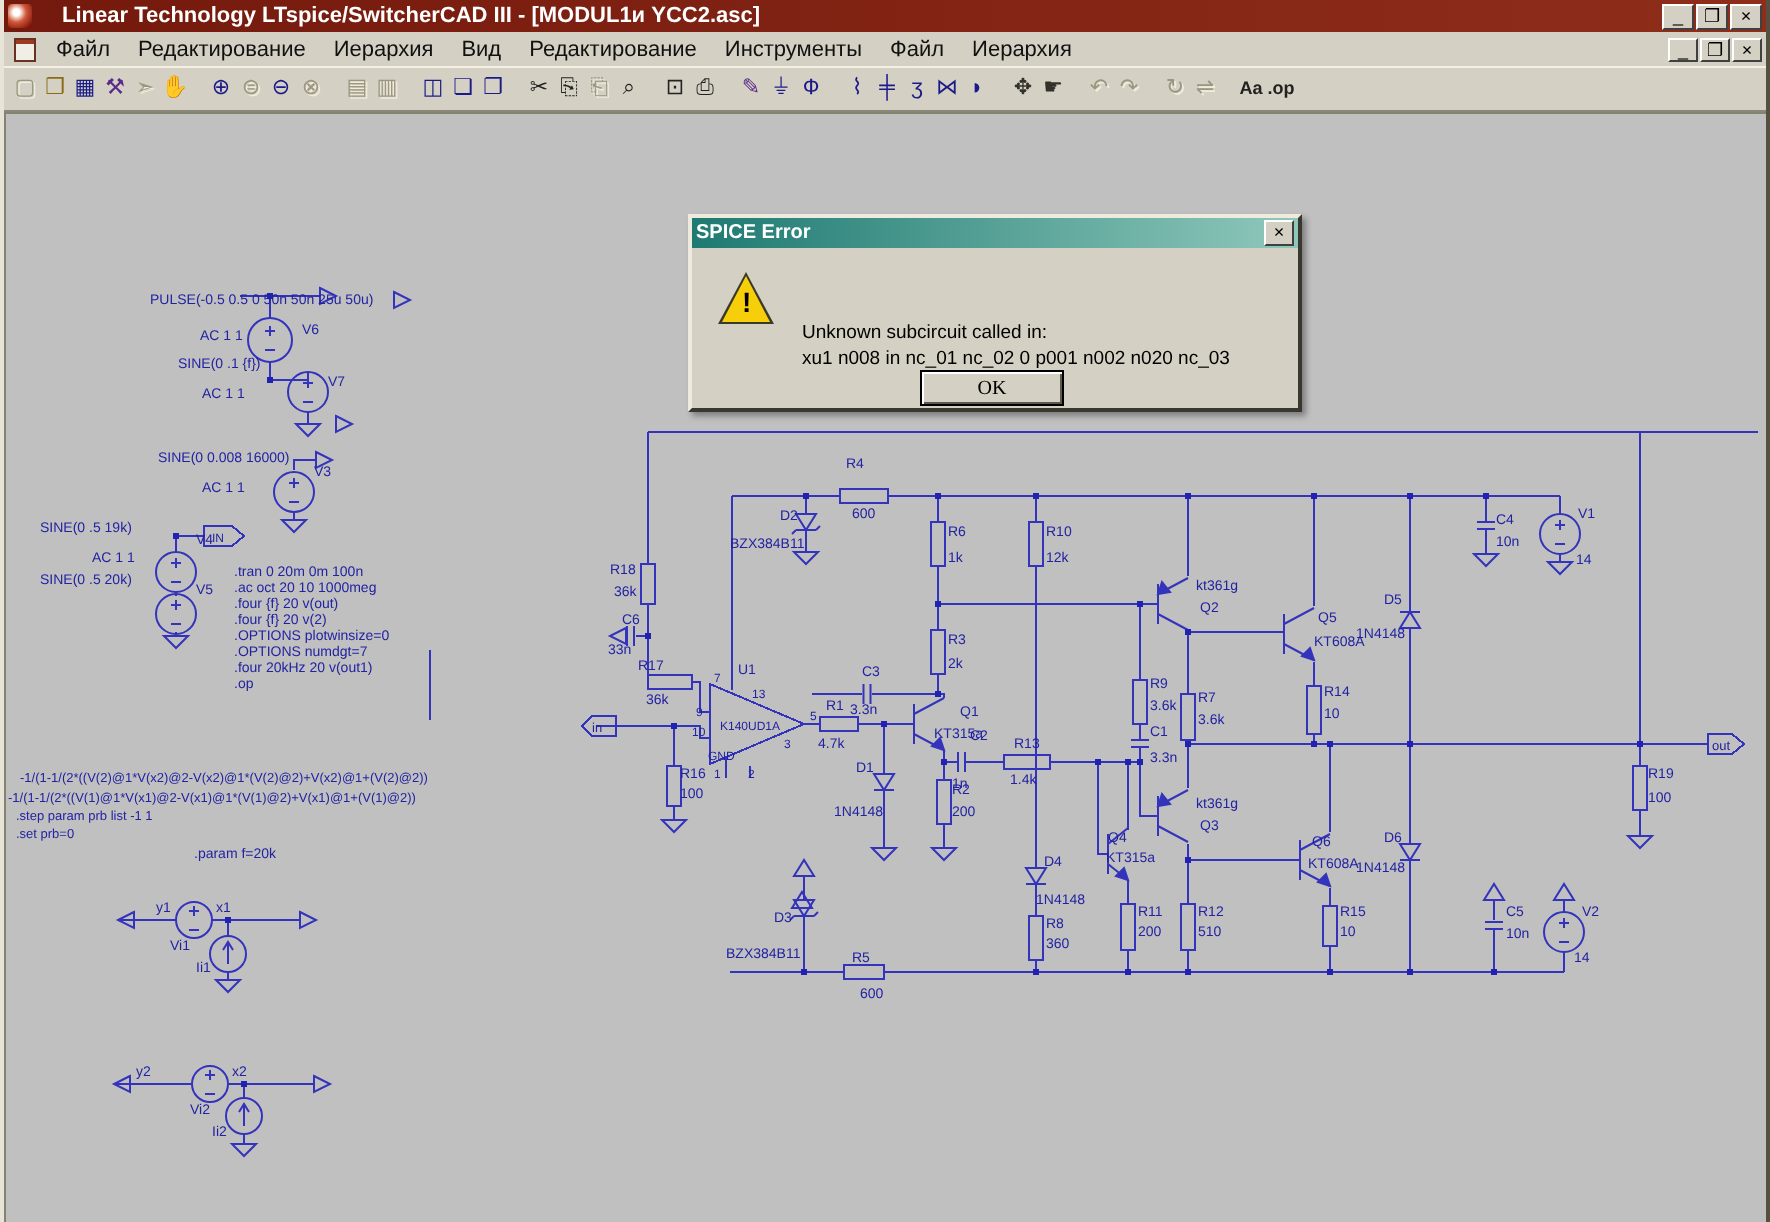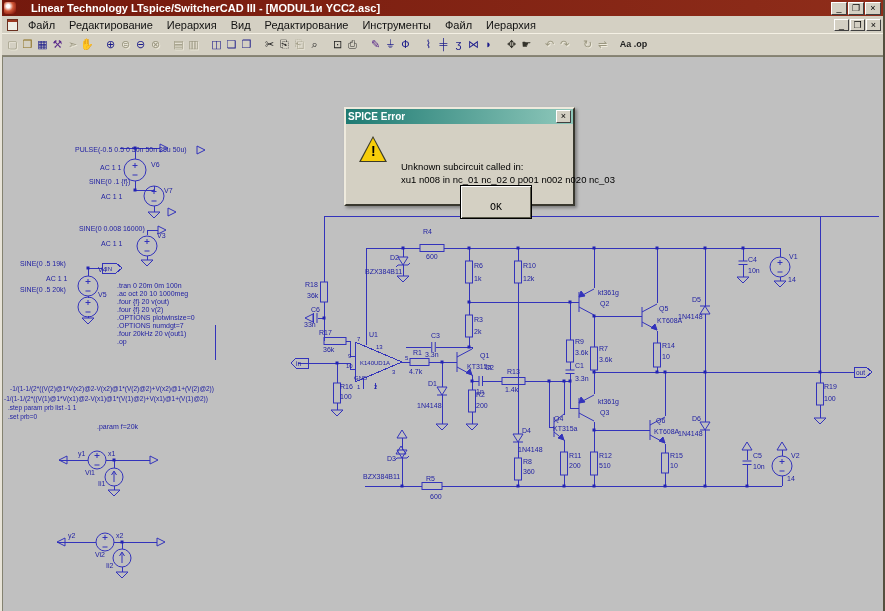--- a/index.html
+++ b/index.html
@@ -29,39 +29,39 @@
   cursor:default;flex:0 0 auto}
 .tbtn.txtg{font-size:9px;font-weight:bold}
 .tbtn.dis{color:#9a967f;text-shadow:1px 1px 0 #efebdd}
 .tbtn.sep{margin-left:8px}
 
 .canvas{position:relative;width:881px;height:555px;background:#c0c0c0;
   box-shadow:inset 1px 1px 0 #848270}
 svg{position:absolute;left:0;top:0}
 svg text{font-family:"Liberation Sans",sans-serif;fill:#2222a2}
 
-.dlg{position:absolute;left:342px;top:51px;width:231px;background:#d4d0c3;
+.dlg{position:absolute;left:342px;top:51px;width:307px;background:#d4d0c3;
   border:2px solid;border-color:#eeeadd #39382e #39382e #eeeadd;box-shadow:2px 2px 3px rgba(0,0,0,.35)}
 .dlg-tb{height:15px;display:flex;align-items:center;padding:0 2px;
   background:linear-gradient(90deg,#1e7a72,#8fc8bb);color:#fff;font-size:10px;font-weight:bold}
 .dlg-tb .t{flex:1}
 .dlg-x{width:15px;height:13px;font-size:9px;line-height:11px;text-align:center;background:#d4d0c3;
   border:1px solid;border-color:#fff #404040 #404040 #fff;font-family:inherit;padding:0}
 .dlg-body{position:relative;height:80px;font-size:9.5px;color:#000}
 .warn{position:absolute;left:13px;top:12px;width:30px;height:27px}
 .warn .tri0{position:absolute;left:0;top:0;width:0;height:0;
   border-left:14px solid transparent;border-right:14px solid transparent;border-bottom:26px solid #3a3a2a}
 .warn .tri1{position:absolute;left:2px;top:2px;width:0;height:0;
   border-left:12px solid transparent;border-right:12px solid transparent;border-bottom:23px solid #f7ce0a}
 .warn .ex{position:absolute;left:12px;top:7px;font-weight:bold;font-size:14px;color:#000}
 .dlg-msg{position:absolute;left:55px;top:36px;line-height:13px}
 .dlg-msg .l2{margin-left:0;white-space:nowrap}
-.dlg-ok{position:absolute;left:114px;top:61px;width:72px;height:18px;font-size:10px;font-family:Liberation Mono, monospace;
+.dlg-ok{position:absolute;left:114px;top:61px;width:72px;height:18px;font-size:10px;font-family:Liberation Serif, serif;
   background:#d4d0c3;color:#000;border:1px solid #000;
-  box-shadow:inset 1px 1px 0 #fff,inset -1px -1px 0 #5a5a4a;padding:16px}
+  box-shadow:inset 1px 1px 0 #fff,inset -1px -1px 0 #5a5a4a;padding:0}
 </style>
 </head>
 <body>
 
 <div class="app">
 
   <div class="titlebar">
     <span class="appicon"></span>
     <span class="title-text">Linear Technology LTspice/SwitcherCAD III - [MODUL1и YCC2.asc]</span>
     <span class="wbtns">

